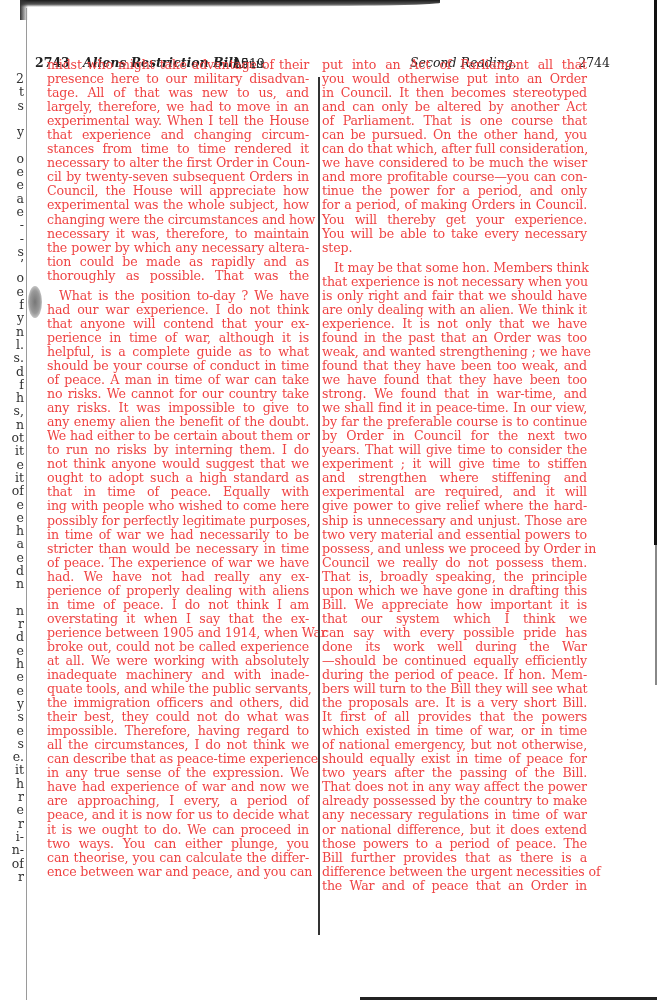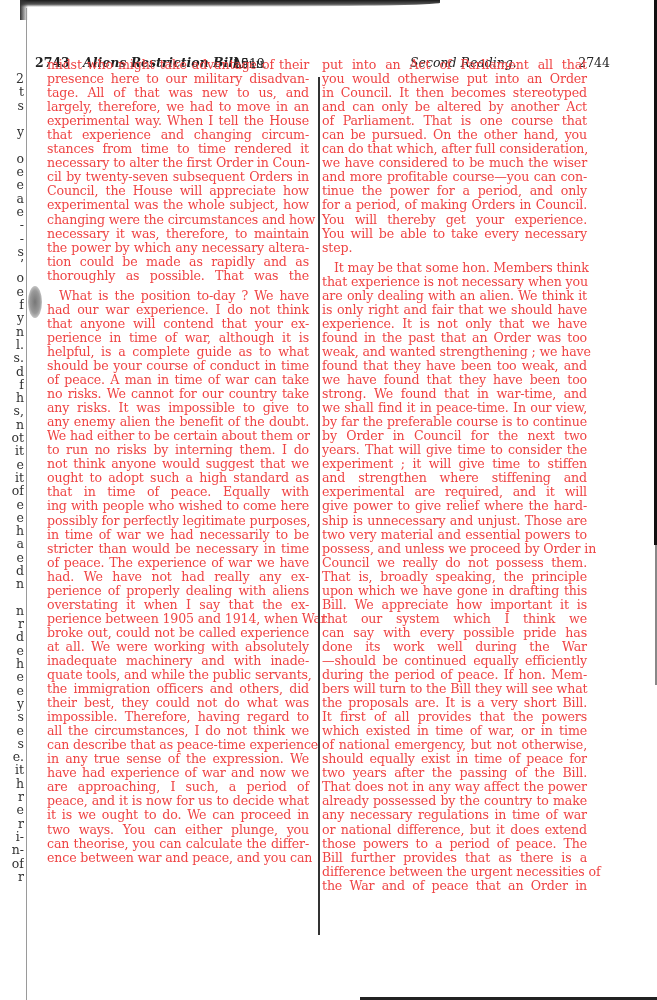--- a/index.html
+++ b/index.html
@@ -187,34 +187,35 @@
     <span class="line">not think anyone would suggest that we</span>
     <span class="line">ought to adopt such a high standard as</span>
     <span class="line">that in time of peace.  Equally with</span>
     <span class="line">ing with people who wished to come here</span>
     <span class="line">possibly for perfectly legitimate purposes,</span>
     <span class="line">in time of war we had necessarily to be</span>
     <span class="line">stricter than would be necessary in time</span>
     <span class="line">of peace.  The experience of war we have</span>
     <span class="line">had.  We have not had really any ex-</span>
     <span class="line">perience of properly dealing with aliens</span>
+    <span class="line">in time of peace.  I do not think I am</span>
     <span class="line">overstating it when I say that the ex-</span>
     <span class="line">perience between 1905 and 1914, when War</span>
     <span class="line">broke out, could not be called experience</span>
     <span class="line">at all.  We were working with absolutely</span>
     <span class="line">inadequate machinery and with inade-</span>
     <span class="line">quate tools, and while the public servants,</span>
     <span class="line">the immigration officers and others, did</span>
     <span class="line">their best, they could not do what was</span>
     <span class="line">impossible.  Therefore, having regard to</span>
     <span class="line">all the circumstances, I do not think we</span>
     <span class="line">can describe that as peace-time experience</span>
     <span class="line">in any true sense of the expression.  We</span>
     <span class="line">have had experience of war and now we</span>
-    <span class="line">are approaching, I such, a period of</span>
+    <span class="line">are approaching, I every, a period of</span>
     <span class="line">peace, and it is now for us to decide what</span>
     <span class="line">it is we ought to do.  We can proceed in</span>
     <span class="line">two ways.  You can either plunge, you</span>
     <span class="line">can theorise, you can calculate the differ-</span>
     <span class="line">ence between war and peace, and you can</span>
   </div>
 <div class="divider"></div>
 <div class="column col-right" id="col-right">
     <span class="line">put into an Act of Parliament all that</span>
     <span class="line">you would otherwise put into an Order</span>
@@ -226,22 +227,22 @@
     <span class="line">we have considered to be much the wiser</span>
     <span class="line">and more profitable course—you can con-</span>
     <span class="line">tinue the power for a period, and only</span>
     <span class="line">for a period, of making Orders in Council.</span>
     <span class="line">You will thereby get your experience.</span>
     <span class="line">You will be able to take every necessary</span>
     <span class="line last">step.</span>
     <span class="gap"></span>
     <span class="line indent">It may be that some hon. Members think</span>
     <span class="line">that experience is not necessary when you</span>
+    <span class="line">is only right and fair that we should have</span>
     <span class="line">are only dealing with an alien.  We think it</span>
-    <span class="line">is only right and fair that we should have</span>
     <span class="line">experience.  It is not only that we have</span>
     <span class="line">found in the past that an Order was too</span>
     <span class="line">weak, and wanted strengthening ; we have</span>
     <span class="line">found that they have been too weak, and</span>
     <span class="line">we have found that they have been too</span>
     <span class="line">strong.  We found that in war-time, and</span>
     <span class="line">we shall find it in peace-time.  In our view,</span>
     <span class="line">by far the preferable course is to continue</span>
     <span class="line">by Order in Council for the next two</span>
     <span class="line">years.  That will give time to consider the</span>

